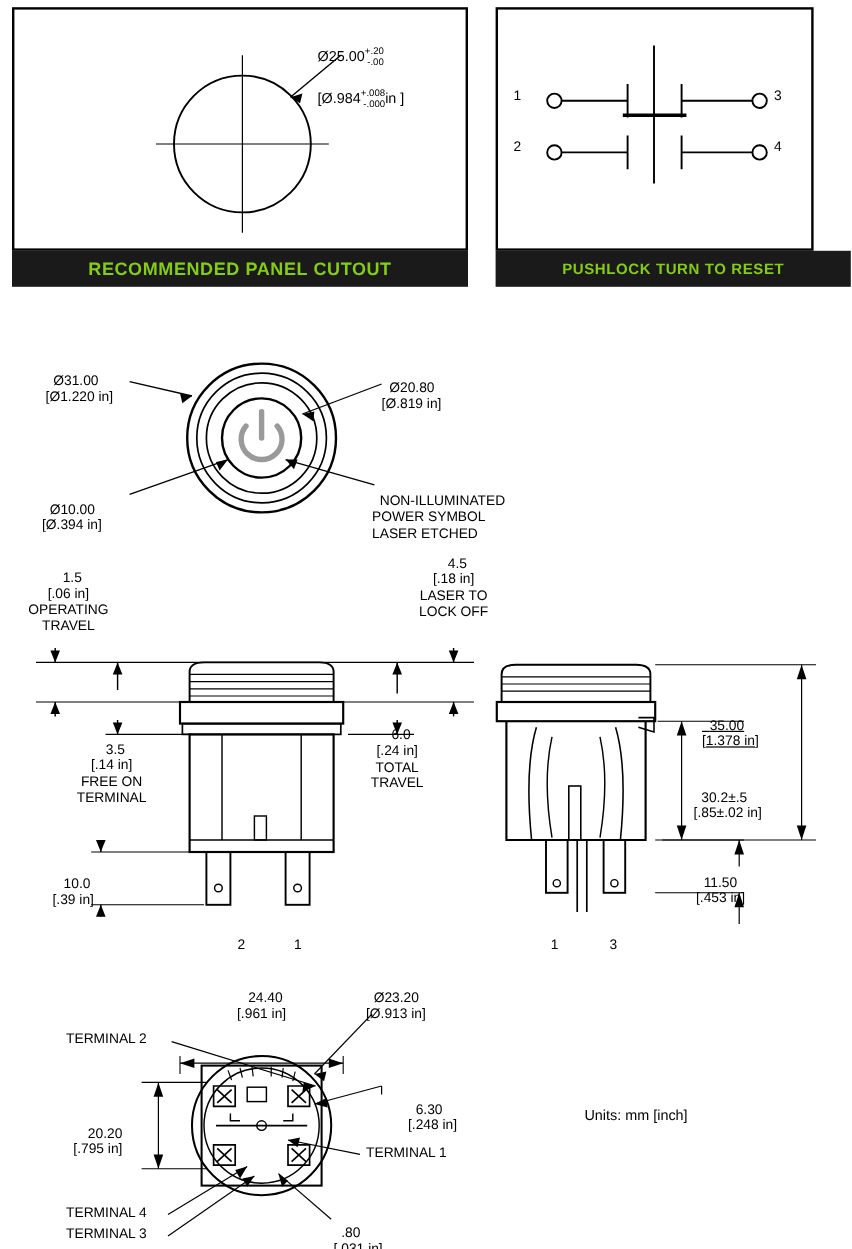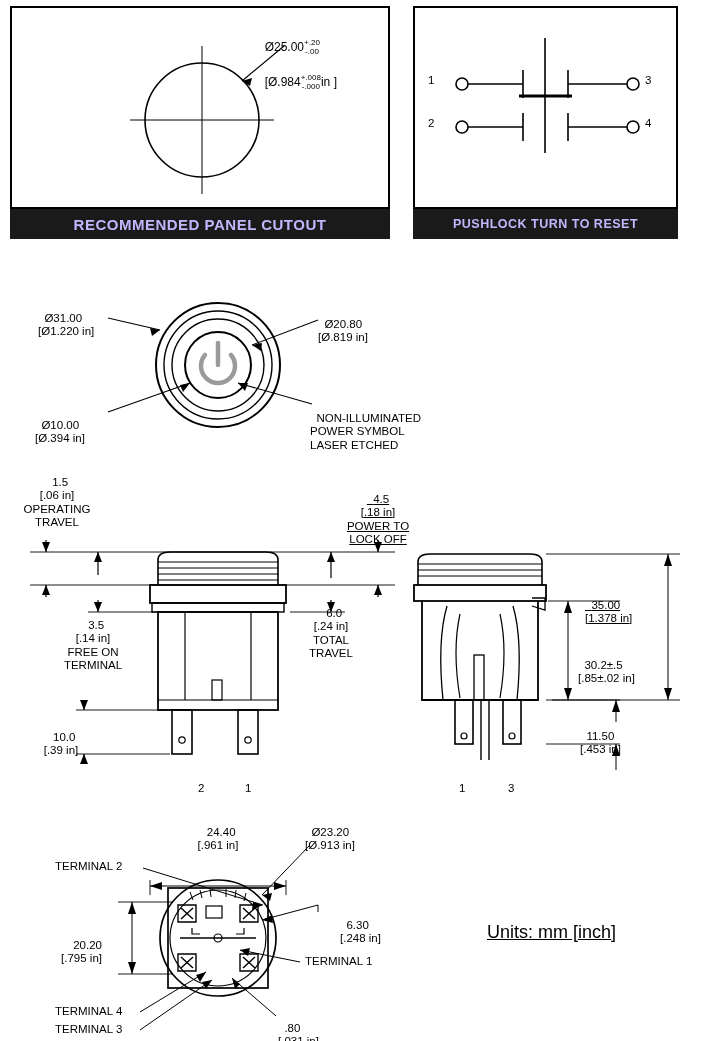--- a/index.html
+++ b/index.html
@@ -17,21 +17,21 @@
   }
   .panel {
     position: absolute;
     border: 2px solid #000;
     box-sizing: border-box;
     background: #fff;
   }
   .panel-caption {
     position: absolute;
     background: #1a1a1a;
-    color: #c4b5fd;
+    color: #84cc16;
     font-weight: bold;
     font-size: 15px;
     letter-spacing: 0.5px;
     display: flex;
     align-items: center;
     justify-content: center;
     box-sizing: border-box;
   }
   .cap-small {
     font-size: 12.5px;
@@ -43,28 +43,27 @@
     white-space: pre;
   }
   .lbl-c { text-align: center; }
   svg { display: block; }
   .ov { position: absolute; top: 0; left: 0; pointer-events: none; }
   .frac {
     display: inline-block;
     vertical-align: middle;
     font-size: 8px;
     line-height: 9px;
-    text-align: center;
+    text-align: right;
     position: relative;
     top: -1px;
   }
   .units {
     position: absolute;
-    font-size: 18px;
-    text-decoration: underline;
+    font-size: 12px;
   }
   .term-num { font-size: 11.5px; }
 </style>
 </head>
 <body>
 
 <div class="panel" style="left:10px; top:6px; width:380px; height:203px;">
   <svg width="376" height="199" viewBox="0 0 376 199">
     <circle cx="190" cy="112" r="57" fill="none" stroke="#000" stroke-width="1.6"></circle>
     <line x1="190" y1="38" x2="190" y2="186" stroke="#000" stroke-width="1"></line>
@@ -99,21 +98,21 @@
     <line x1="153" y1="105" x2="153" y2="133" stroke="#000" stroke-width="1.6"></line>
 
     <line x1="130" y1="30" x2="130" y2="145" stroke="#000" stroke-width="1.6"></line>
     <line x1="104" y1="88" x2="157" y2="88" stroke="#000" stroke-width="3"></line>
   </svg>
 </div>
 <div class="lbl" style="left:428px; top:74px;">1</div>
 <div class="lbl" style="left:428px; top:117px;">2</div>
 <div class="lbl" style="left:645px; top:74px;">3</div>
 <div class="lbl" style="left:645px; top:117px;">4</div>
-<div class="panel-caption cap-small" style="left:413px; top:209px; width:265px; height:30px;">PUSHLOCK TURN TO RESET</div>
+<div class="panel-caption cap-small" style="left:413px; top:209px; width:296px; height:30px;">PUSHLOCK TURN TO RESET</div>
 
 <svg class="ov" width="710" height="1041" viewBox="0 0 710 1041">
 
   <circle cx="218" cy="365" r="62" fill="none" stroke="#000" stroke-width="2"></circle>
   <circle cx="218" cy="365" r="54" fill="none" stroke="#000" stroke-width="1.4"></circle>
   <circle cx="218" cy="365" r="46" fill="none" stroke="#000" stroke-width="1.4"></circle>
   <circle cx="218" cy="365" r="33" fill="none" stroke="#000" stroke-width="2"></circle>
 
   <path d="M 205 355 A 17 17 0 1 0 231 355" fill="none" stroke="#9a9a9a" stroke-width="4.5" stroke-linecap="round"></path>
   <line x1="218" y1="343" x2="218" y2="365" stroke="#9a9a9a" stroke-width="4.5" stroke-linecap="round"></line>
@@ -288,22 +287,22 @@
 <div class="lbl" style="left:35px; top:405px;">
   <span>Ø10.00</span><br><span>[Ø.394 in]</span>
 </div>
 <div class="lbl" style="left:310px; top:398px;">
   <span>NON-ILLUMINATED</span><br><span>POWER SYMBOL</span><br><span>LASER ETCHED</span>
 </div>
 
 <div class="lbl lbl-c" style="left:2px; top:462px; width:110px;">
   <span>1.5</span><br><span>[.06 in]</span><br><span>OPERATING</span><br><span>TRAVEL</span>
 </div>
-<div class="lbl lbl-c" style="left:320px; top:479px; width:116px;text-decoration:underline;">
-  <span>4.5</span><br><span>[.18 in]</span><br><span>POWER TO</span><br><span>LOCK OFF</span>
+<div class="lbl lbl-c" style="left:320px; top:450px; width:116px;">
+  <span>4.5</span><br><span>[.18 in]</span><br><span>LASER TO</span><br><span>LOCK OFF</span>
 </div>
 <div class="lbl lbl-c" style="left:38px; top:605px; width:110px;">
   <span>3.5</span><br><span>[.14 in]</span><br><span>FREE ON</span><br><span>TERMINAL</span>
 </div>
 <div class="lbl lbl-c" style="left:290px; top:593px; width:82px;">
   <span>6.0</span><br><span>[.24 in]</span><br><span>TOTAL</span><br><span>TRAVEL</span>
 </div>
 <div class="lbl lbl-c" style="left:30px; top:717px; width:62px;">
   <span>10.0</span><br><span>[.39 in]</span>
 </div>

